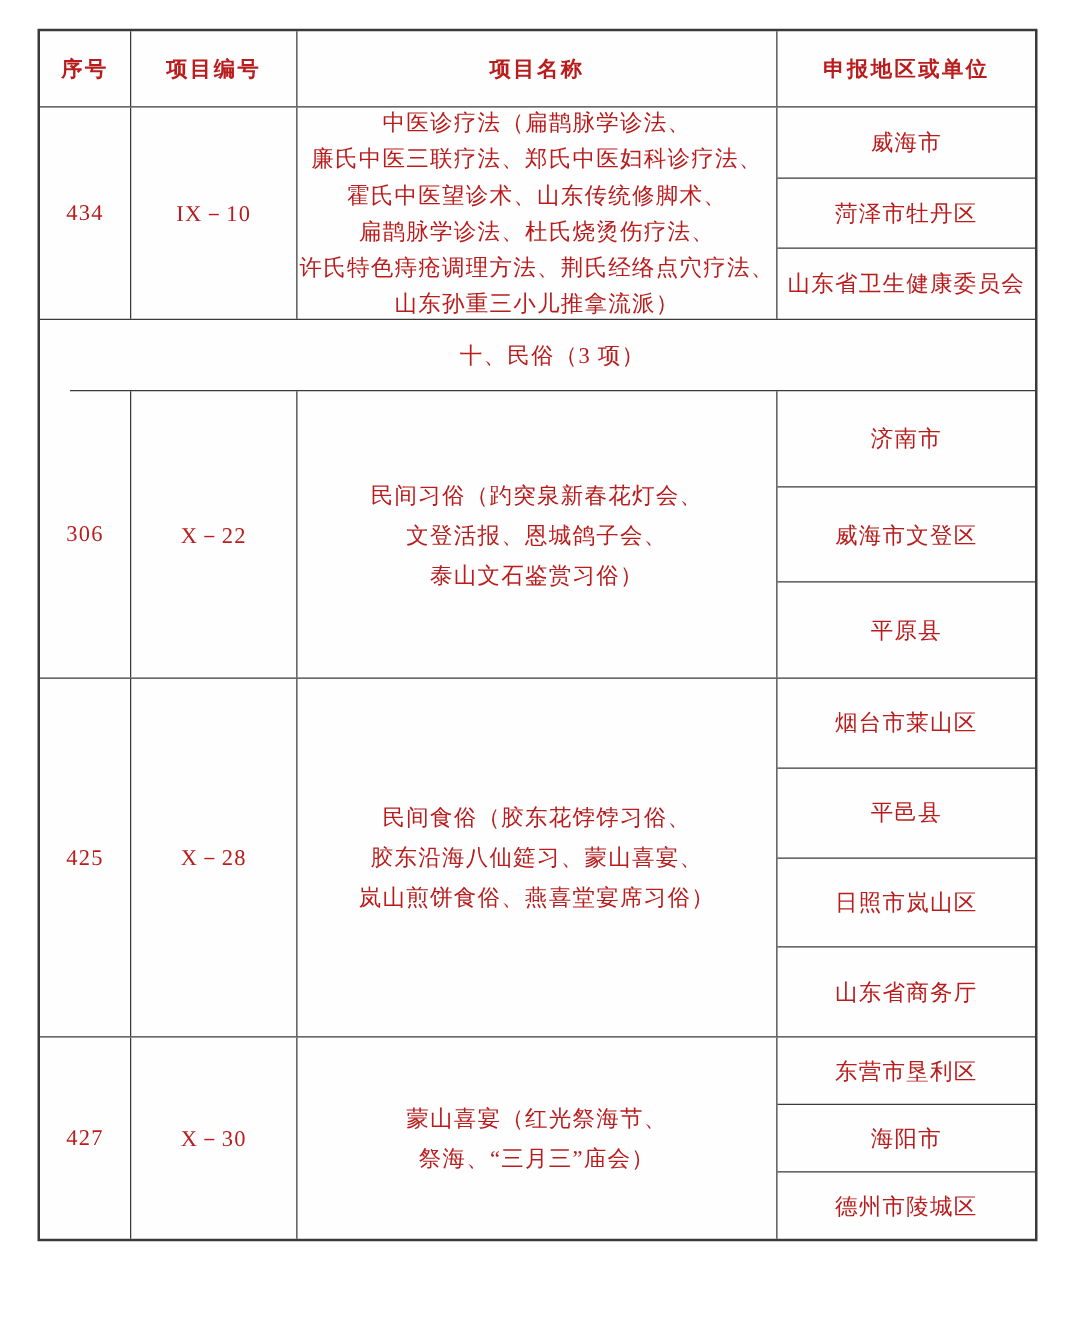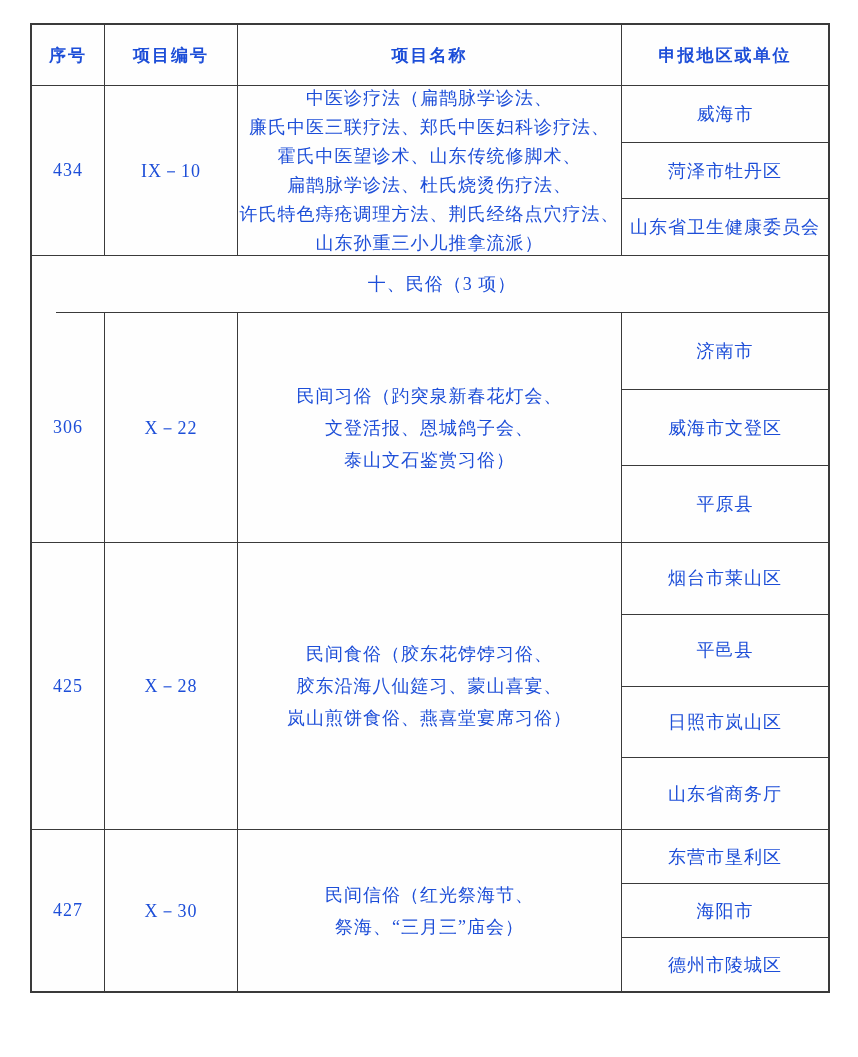--- a/index.html
+++ b/index.html
@@ -4,21 +4,21 @@
 <style>
   * { margin: 0; padding: 0; box-sizing: border-box; }
   html, body { background: #ffffff; }
   .page {
     position: relative;
     width: 858px;
     height: 1057px;
     background: #ffffff;
     overflow: hidden;
     font-family: "Liberation Serif", "DejaVu Serif", serif;
-    color: #1d4ed8;
+    color: #b91c1c;
   }
   .tbl {
     position: absolute;
     left: 30px;
     top: 23px;
     width: 800px;
     border: 2px solid #3a3a3a;
     background: #fefefe;
   }
   .row {
@@ -138,21 +138,21 @@
         <div class="unit">平邑县</div>
         <div class="unit">日照市岚山区</div>
         <div class="unit">山东省商务厅</div>
       </div>
     </div>
 
     <div class="row r3 last">
       <div class="c c1 td">427</div>
       <div class="c c2 td">X－30</div>
       <div class="c c3 td name lh32">
-        <div class="nline">民间信俗（红光祭海节、</div>
+        <div class="nline">蒙山喜宴（红光祭海节、</div>
         <div class="nline">祭海、“三月三”庙会）</div>
       </div>
       <div class="c c4">
         <div class="unit">东营市垦利区</div>
         <div class="unit">海阳市</div>
         <div class="unit">德州市陵城区</div>
       </div>
     </div>
 
   </div>

